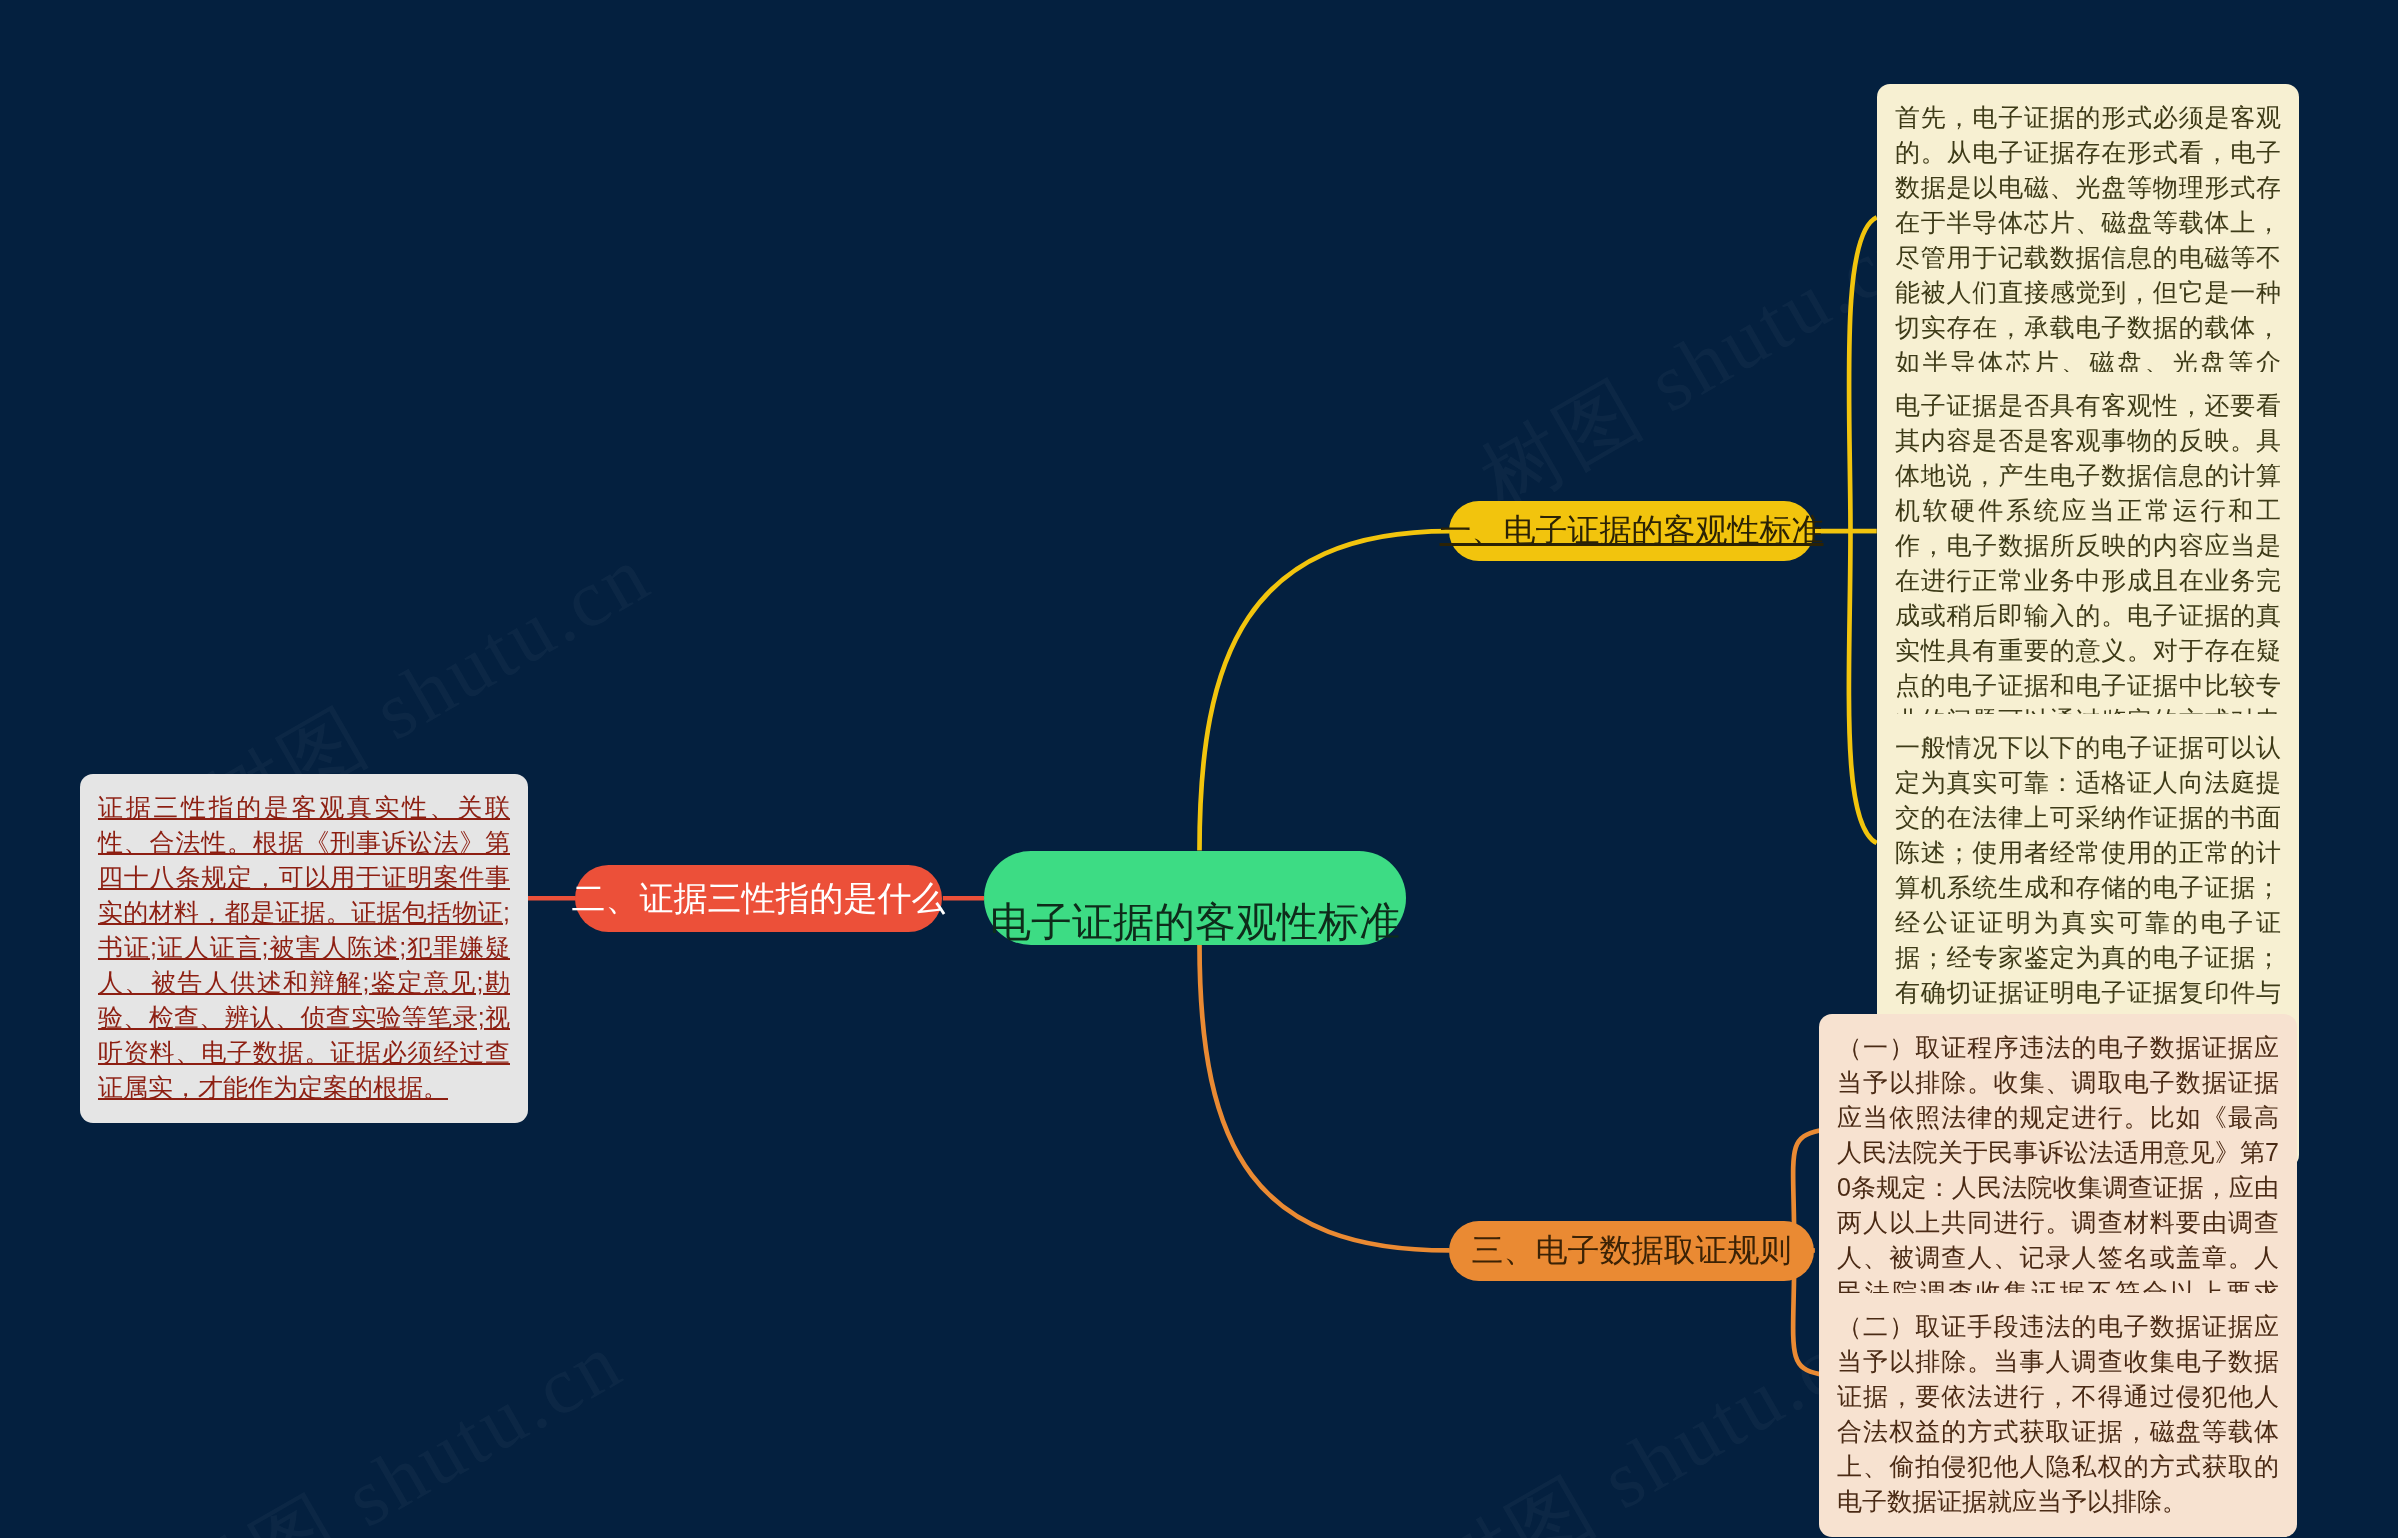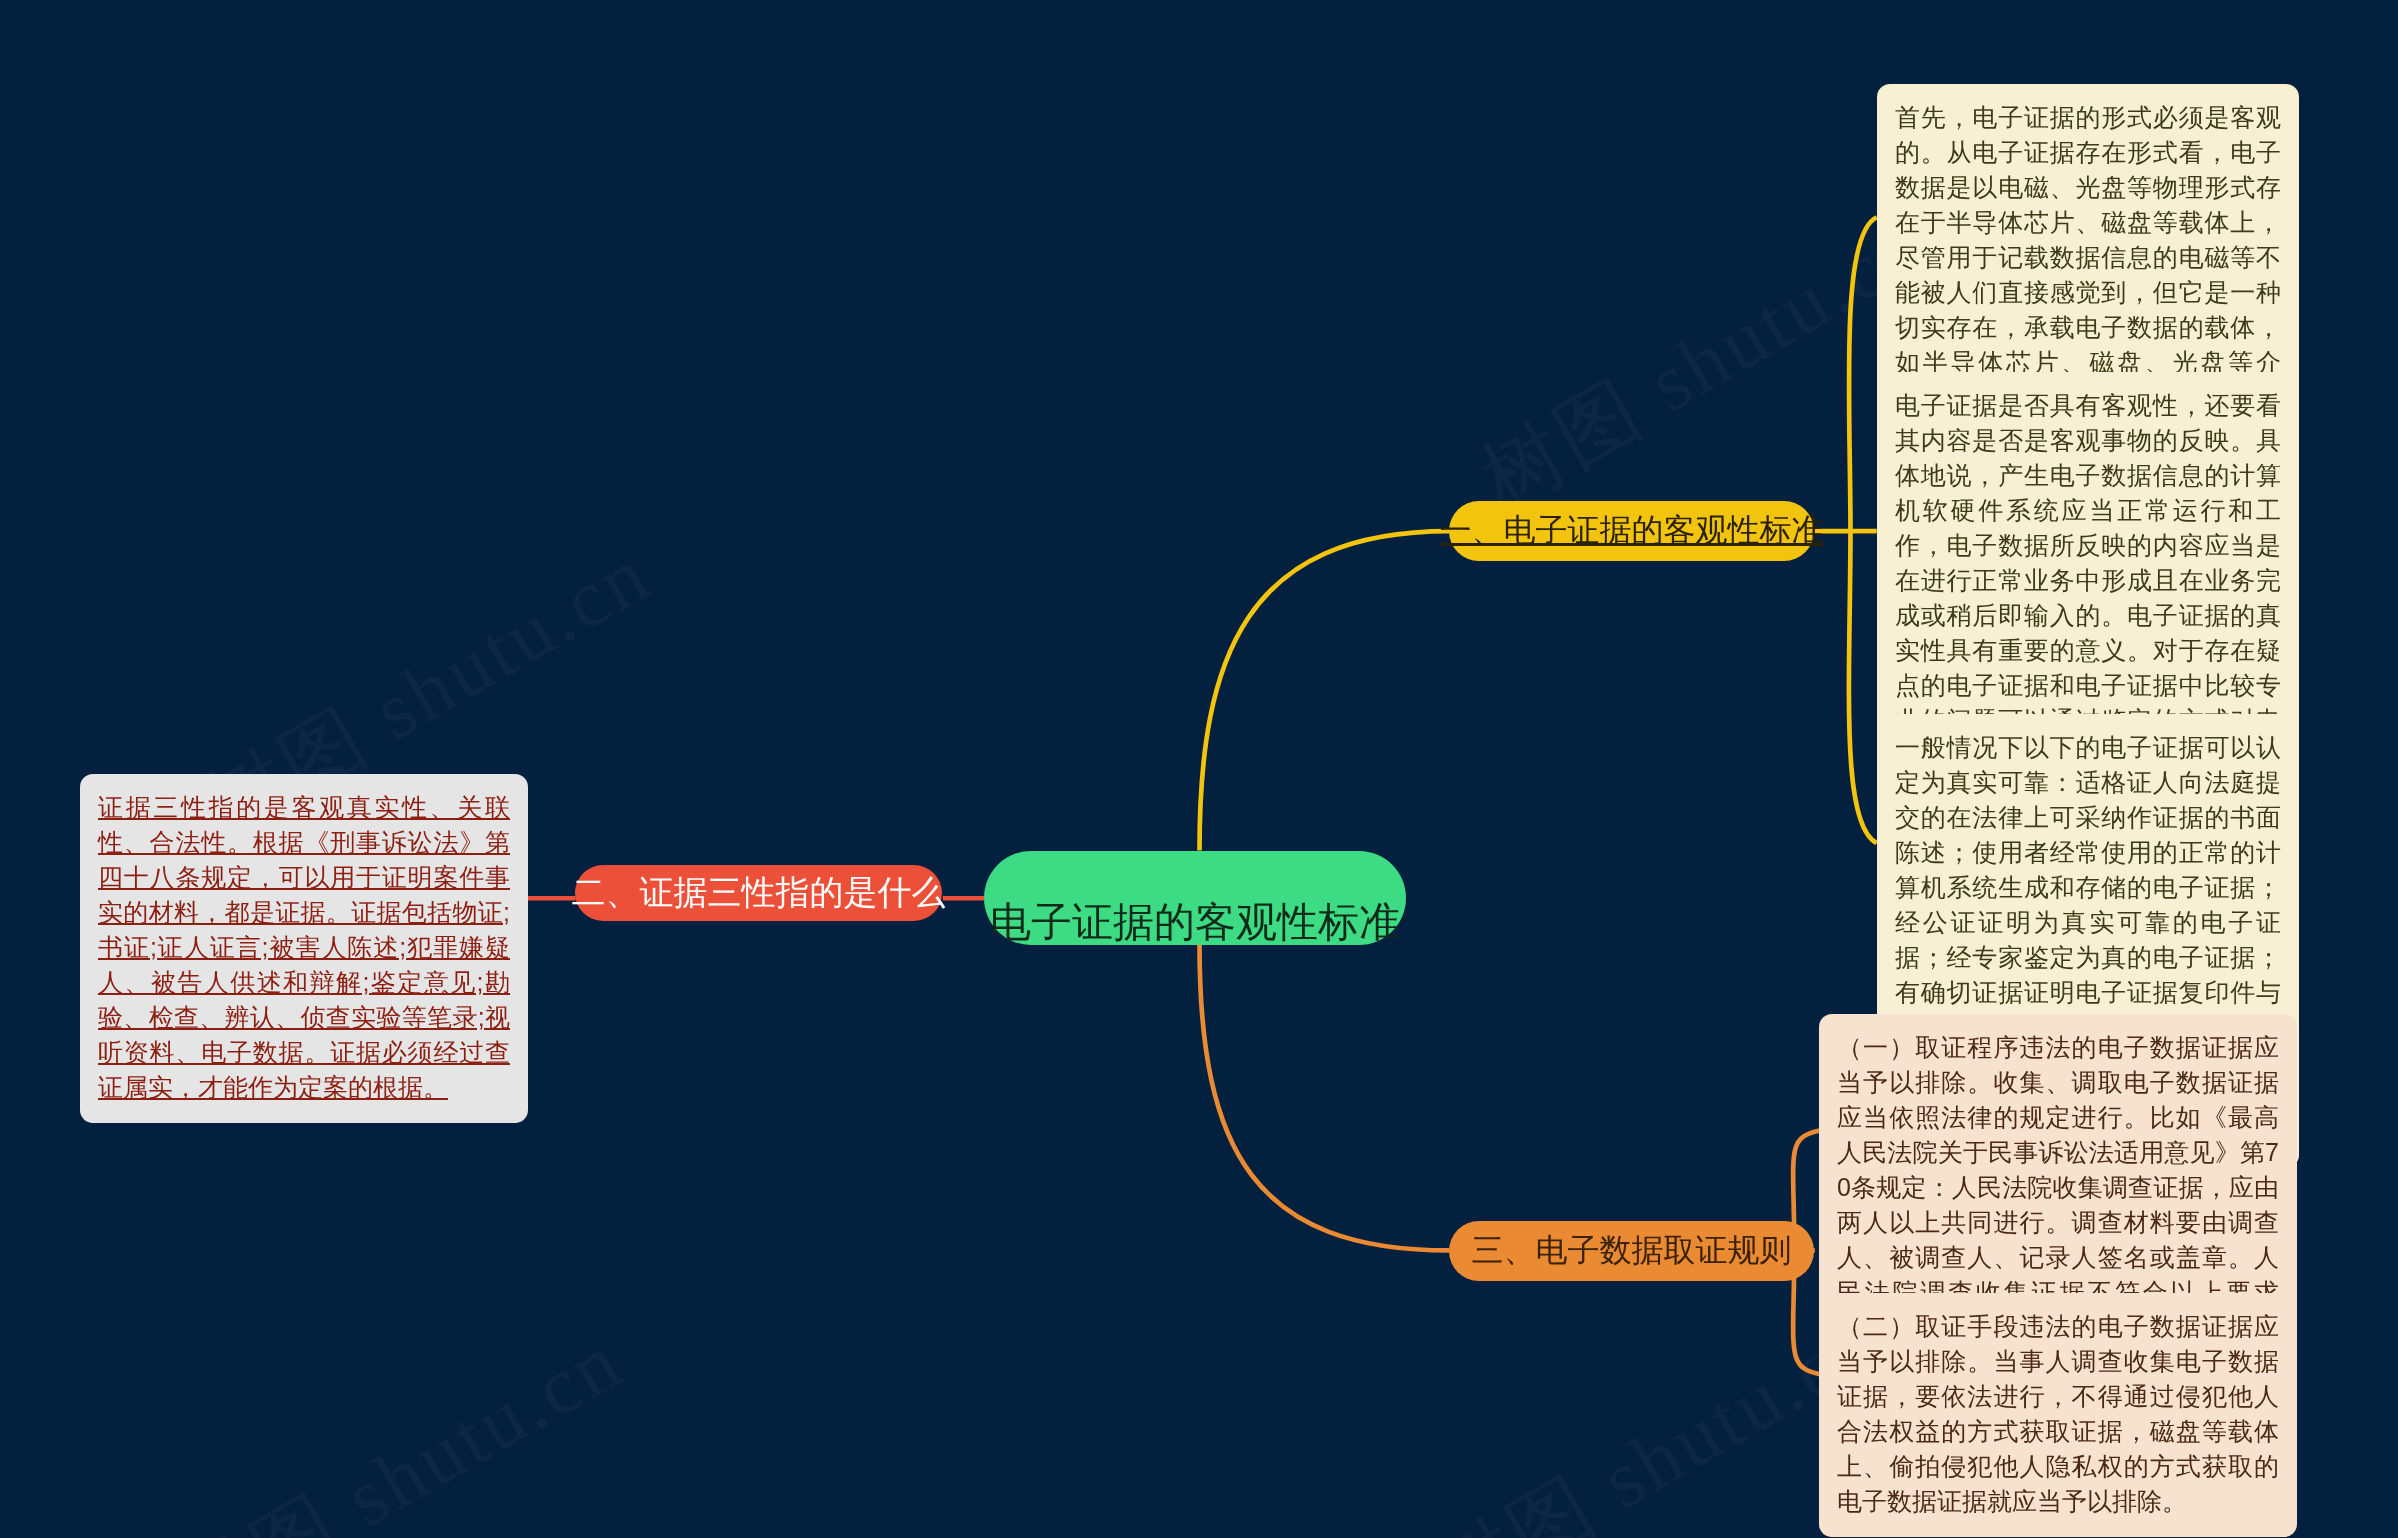--- a/index.html
+++ b/index.html
@@ -33,21 +33,21 @@
   }
   .pill{
     border-radius:936px;padding:0 32px;
     font-size:37px;line-height:1.1;
   }
   #center-node{
     left:984px;top:851px;width:422px;height:94px;
     background:#3ddc84;color:#0e2b1a;font-size:41px;align-items:flex-end;
   }
   #node-red{
-    left:575px;top:865px;width:367px;height:56px;
+    left:575px;top:865px;width:367px;height:67px;
     background:#ec5039;color:#ffffff;font-size:34px;
   }
   #node-yellow{
     left:1449px;top:501px;width:365px;height:60px;
     background:#f2c40d;color:#2b2205;font-size:32px;text-decoration:underline;
   }
   #node-orange{
     left:1449px;top:1221px;width:365px;height:60px;
     background:#ea8a33;color:#3b2205;font-size:32px;
   }

